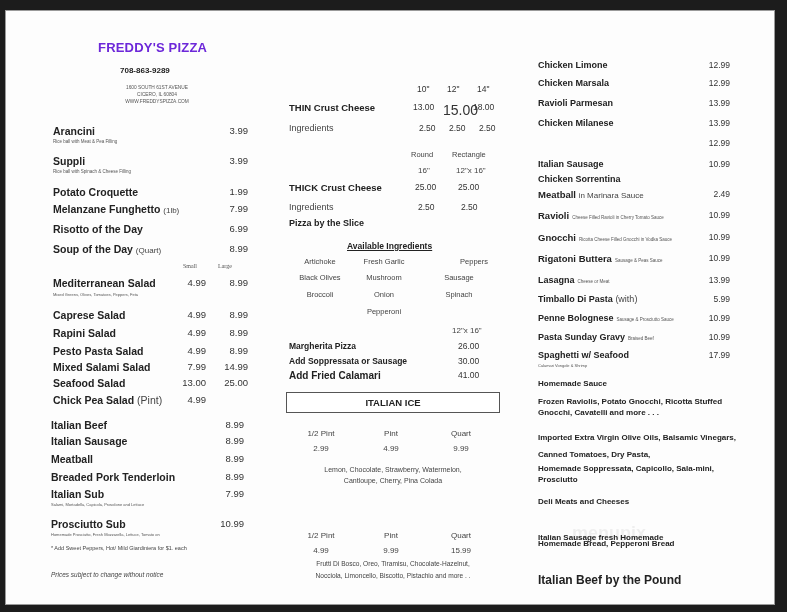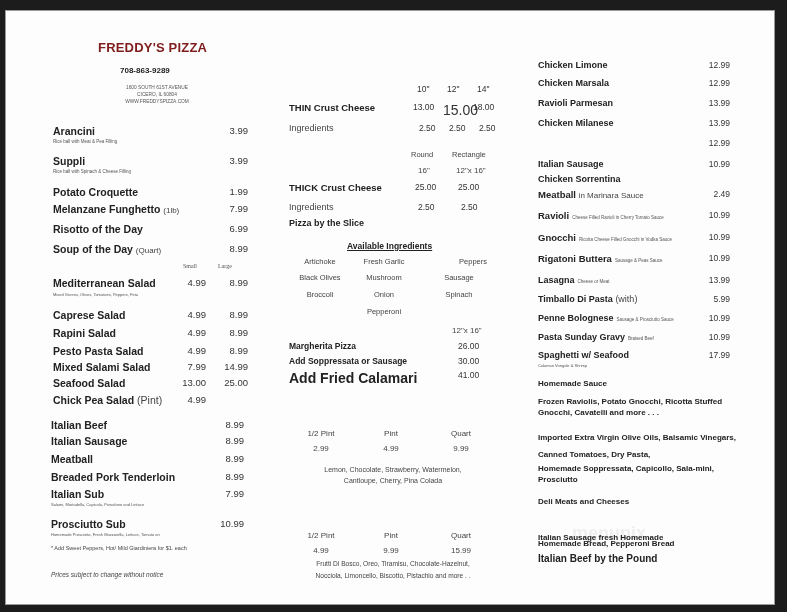--- a/index.html
+++ b/index.html
@@ -10,21 +10,21 @@
     background: #fdfdfd; border: 1px solid #9a9a9a;
   }
   .abs { position: absolute; white-space: nowrap; }
   .b { font-weight: bold; }
   .f12 { font-size: 10.5px; }
   .f11 { font-size: 9.5px; }
   .price { font-size: 9.5px; color: #333; text-align: right; }
   .tiny { font-size: 4.5px; color: #555; font-weight: normal; }
   .tiny2 { font-size: 4.5px; color: #555; font-weight: normal; margin-left: 3px; }
   .light { font-weight: normal; color: #444; }
-  .brand { color: #7f1d1d; font-weight: bold; font-size: 13px; letter-spacing: 0.2px; }
+  .brand { color: #6d28d9; font-weight: bold; font-size: 13px; letter-spacing: 0.2px; }
   .box {
     position: absolute; border: 1.5px solid #555; background: #fff;
     display: flex; align-items: center; justify-content: center;
     font-weight: bold; font-size: 9.5px; color: #222;
   }
   .ctr { text-align: center; }
   .u { text-decoration: underline; }
   .ital { font-style: italic; }
   .wm { position:absolute; left:566px; top:512px; font-size:18px; color:rgba(0,0,0,0.06); font-weight:bold; }
 </style>
@@ -152,40 +152,41 @@
     <div class="abs" style="left:412px;top:191px;font-size:8.5px;color:#333;">2.50</div>
     <div class="abs" style="left:455px;top:191px;font-size:8.5px;color:#333;">2.50</div>
 
     <div class="abs b" style="left:283px;top:207px;font-size:9px;">Pizza by the Slice</div>
   </div>
 
   <div>
     <div class="abs b u" style="left:341px;top:230px;font-size:8.5px;">Available Ingredients</div>
     <div class="abs ctr" style="left:286px;top:246px;width:56px;font-size:7.5px;color:#444;">Artichoke</div>
     <div class="abs ctr" style="left:348px;top:246px;width:60px;font-size:7.5px;color:#444;">Fresh Garlic</div>
-    <div class="abs ctr" style="left:442px;top:246px;width:50px;font-size:7.5px;color:#444;">Peppers</div>
+    <div class="abs ctr" style="left:432px;top:246px;width:50px;font-size:7.5px;color:#444;text-align:right;">Peppers</div>
     <div class="abs ctr" style="left:286px;top:262px;width:56px;font-size:7.5px;color:#444;">Black Olives</div>
     <div class="abs ctr" style="left:348px;top:262px;width:60px;font-size:7.5px;color:#444;">Mushroom</div>
     <div class="abs ctr" style="left:428px;top:262px;width:50px;font-size:7.5px;color:#444;">Sausage</div>
     <div class="abs ctr" style="left:286px;top:279px;width:56px;font-size:7.5px;color:#444;">Broccoli</div>
     <div class="abs ctr" style="left:348px;top:279px;width:60px;font-size:7.5px;color:#444;">Onion</div>
     <div class="abs ctr" style="left:428px;top:279px;width:50px;font-size:7.5px;color:#444;">Spinach</div>
     <div class="abs ctr" style="left:348px;top:296px;width:60px;font-size:7.5px;color:#444;">Pepperoni</div>
   </div>
 
   <div>
     <div class="abs" style="left:446px;top:315px;font-size:8px;color:#444;">12"x 16"</div>
     <div class="abs b" style="left:283px;top:330px;font-size:8.5px;">Margherita Pizza</div>
     <div class="abs" style="left:452px;top:330px;font-size:8.5px;color:#333;">26.00</div>
     <div class="abs b" style="left:283px;top:345px;font-size:8.5px;">Add Soppressata or Sausage</div>
     <div class="abs" style="left:452px;top:345px;font-size:8.5px;color:#333;">30.00</div>
-    <div class="abs b" style="left:283px;top:359px;font-size:14px;">Add Fried Calamari</div>
+    <div class="abs b" style="left:283px;top:359px;font-size:10px;">Add Fried Calamari</div>
     <div class="abs" style="left:452px;top:359px;font-size:8.5px;color:#333;">41.00</div>
   </div>
 
+  <div class="box" style="left:280px;top:381px;width:214px;height:21px;">ITALIAN ICE</div>
   <div>
     <div class="abs ctr" style="left:290px;top:418px;width:50px;font-size:8px;color:#444;">1/2 Pint</div>
     <div class="abs ctr" style="left:365px;top:418px;width:40px;font-size:8px;color:#444;">Pint</div>
     <div class="abs ctr" style="left:435px;top:418px;width:40px;font-size:8px;color:#444;">Quart</div>
     <div class="abs ctr" style="left:290px;top:433px;width:50px;font-size:8px;color:#444;">2.99</div>
     <div class="abs ctr" style="left:365px;top:433px;width:40px;font-size:8px;color:#444;">4.99</div>
     <div class="abs ctr" style="left:435px;top:433px;width:40px;font-size:8px;color:#444;">9.99</div>
     <div class="abs ctr" style="left:282px;top:455px;width:210px;font-size:7px;color:#444;">Lemon, Chocolate, Strawberry, Watermelon,</div>
     <div class="abs ctr" style="left:282px;top:466px;width:210px;font-size:7px;color:#444;">Cantloupe, Cherry, Pina Colada</div>
   </div>
@@ -250,16 +251,16 @@
   </div>
 
   <div>
     <div class="abs b" style="left:532px;top:368px;font-size:8px;">Homemade Sauce</div>
     <div class="abs b" style="left:532px;top:385px;width:200px;font-size:8px;line-height:11px;white-space:normal;">Frozen Raviolis, Potato Gnocchi, Ricotta Stuffed Gnocchi, Cavatelli and more . . .</div>
     <div class="abs b" style="left:532px;top:418px;width:200px;font-size:8px;line-height:17px;white-space:normal;">Imported Extra Virgin Olive Oils, Balsamic Vinegars, Canned Tomatoes, Dry Pasta,</div>
     <div class="abs b" style="left:532px;top:452px;width:195px;font-size:8px;line-height:11px;white-space:normal;">Homemade Soppressata, Capicollo, Sala-mini, Prosciutto</div>
     <div class="abs b" style="left:532px;top:486px;font-size:8px;">Deli Meats and Cheeses</div>
     <div class="abs b" style="left:532px;top:504px;font-size:8px;margin-top:24px;">Homemade Bread, Pepperoni Bread</div>
     <div class="abs b" style="left:532px;top:522px;font-size:8px;">Italian Sausage fresh Homemade</div>
-    <div class="abs b" style="left:532px;top:542px;font-size:10px;">Italian Beef by the Pound</div>
+    <div class="abs b" style="left:532px;top:562px;font-size:12px;">Italian Beef by the Pound</div>
   </div>
   <div class="wm">menupix</div>
 </div>
 
 </body></html>

